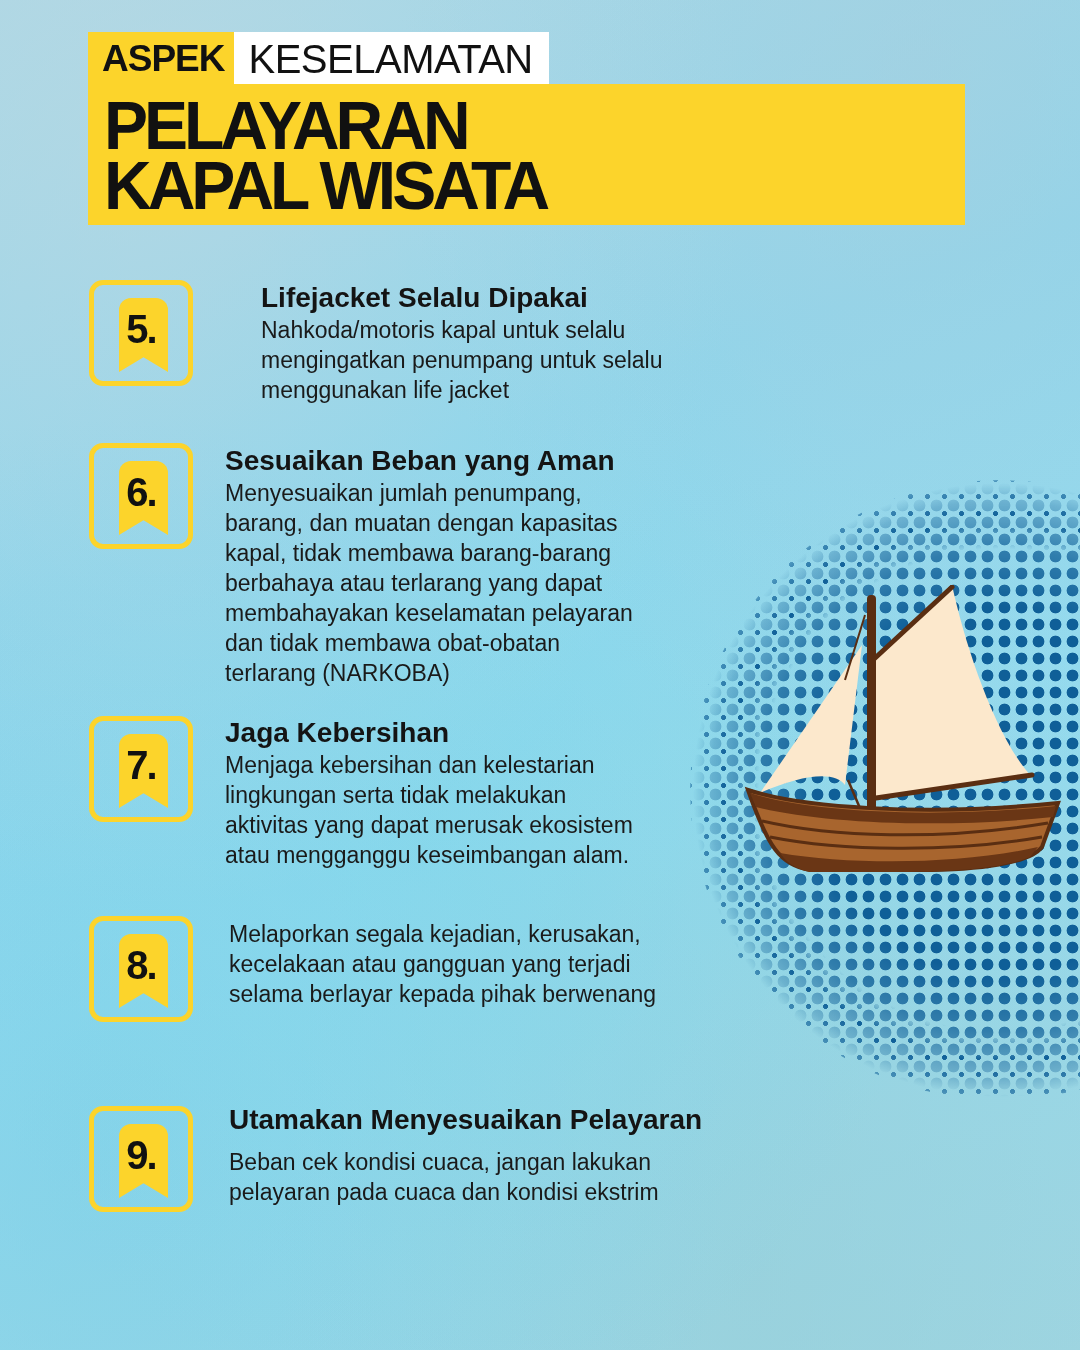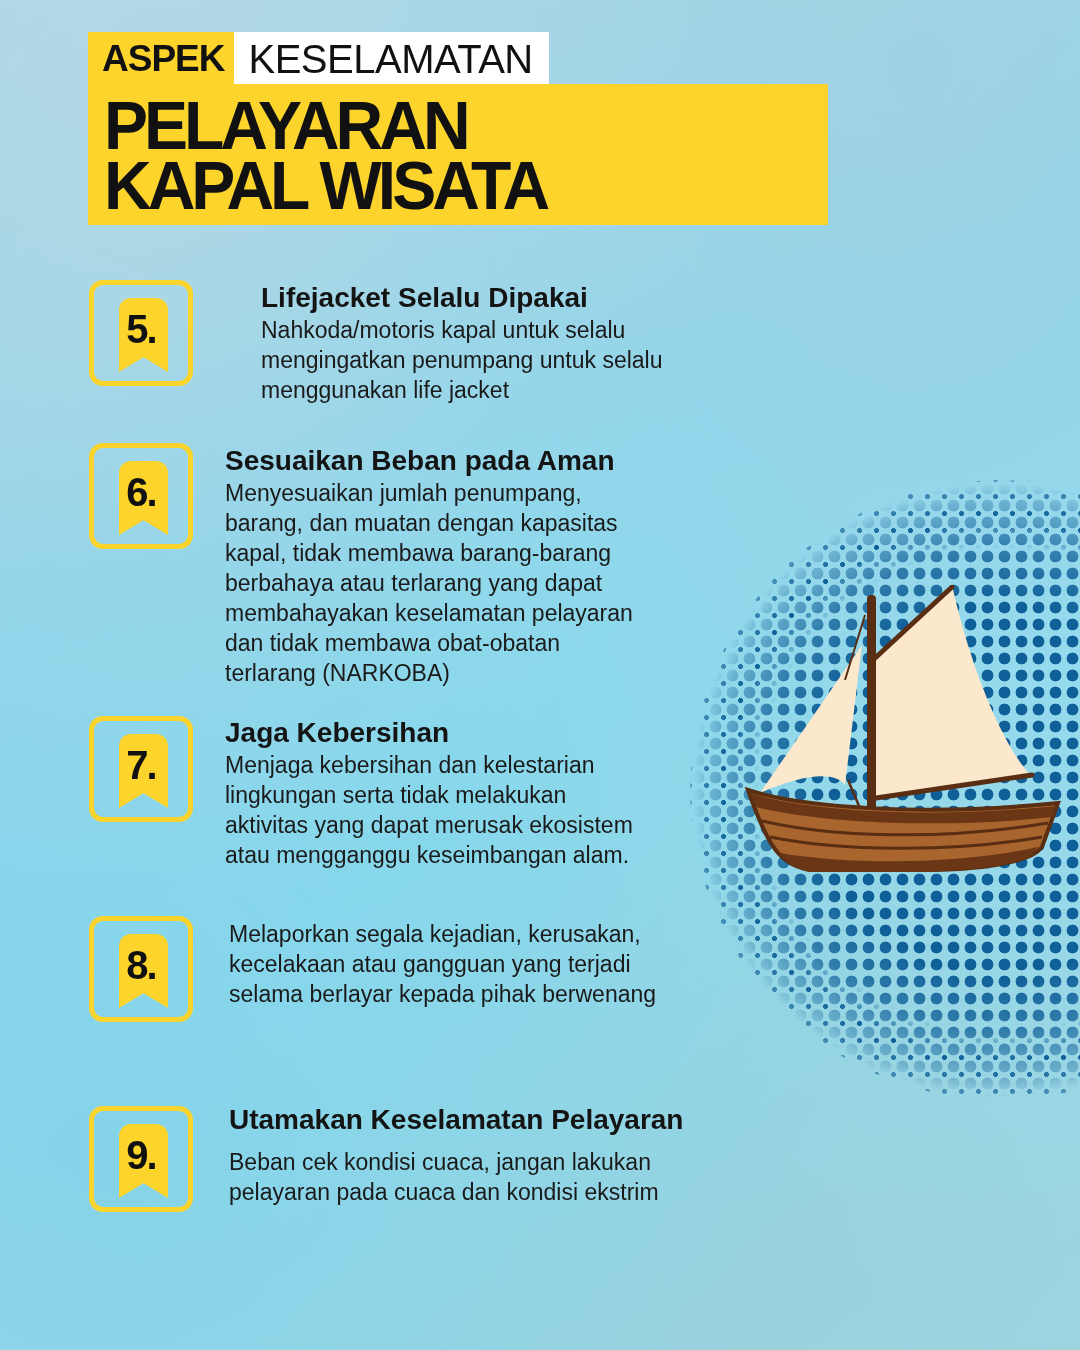--- a/index.html
+++ b/index.html
@@ -36,21 +36,21 @@
     background: #fcd42b; color: #111; font-family: "Liberation Sans", sans-serif;
     font-weight: 700; font-size: 37px; padding: 0 10px 0 14px; line-height: 54px;
     letter-spacing: -1px;
   }
   .tag-white {
     background: #ffffff; color: #111; font-family: "Liberation Sans", sans-serif;
     font-weight: 400; font-size: 40px; padding: 0 14px 0 14px; line-height: 54px;
     width: 287px; letter-spacing: -0.5px;
   }
   .header-main {
-    position: absolute; left: 88px; top: 84px; width: 740px; height: 141px;
+    position: absolute; left: 88px; top: 84px; width: 877px; height: 141px;
     background: #fcd42b;
   }
   .header-main .line {
     position: absolute; left: 16px; font-family: "Liberation Sans", sans-serif;
     font-weight: 700; font-size: 66px; color: #111; letter-spacing: -4px;
     line-height: 66px; transform: scaleY(1.05); transform-origin: left top;
   }
   .header-main .l1 { top: 6px; }
   .header-main .l2 { top: 66px; }
 
@@ -105,21 +105,21 @@
   <div class="desc">Nahkoda/motoris kapal untuk selalu
 mengingatkan penumpang untuk selalu
 menggunakan life jacket</div>
 </div>
 
 <div class="badge" style="top:443px;">
   <div class="ribbon"></div>
   <div class="num">6.</div>
 </div>
 <div class="item" style="left:225px; top:444px;">
-  <div class="title">Sesuaikan Beban pada Aman</div>
+  <div class="title">Sesuaikan Beban yang Aman</div>
   <div class="desc">Menyesuaikan jumlah penumpang,
 barang, dan muatan dengan kapasitas
 kapal, tidak membawa barang-barang
 berbahaya atau terlarang yang dapat
 membahayakan keselamatan pelayaran
 dan tidak membawa obat-obatan
 terlarang (NARKOBA)</div>
 </div>
 
 <div class="badge" style="top:716px;">
@@ -142,21 +142,21 @@
   <div class="desc" style="margin-top:2px;">Melaporkan segala kejadian, kerusakan,
 kecelakaan atau gangguan yang terjadi
 selama berlayar kepada pihak berwenang</div>
 </div>
 
 <div class="badge" style="top:1106px;">
   <div class="ribbon"></div>
   <div class="num">9.</div>
 </div>
 <div class="item" style="left:229px; top:1103px;">
-  <div class="title">Utamakan Keselamatan Pelayaran</div>
+  <div class="title">Utamakan Menyesuaikan Pelayaran</div>
   <div class="desc" style="margin-top:10px;">Beban cek kondisi cuaca, jangan lakukan
 pelayaran pada cuaca dan kondisi ekstrim</div>
 </div>
 
 <svg class="boat" viewBox="0 0 330 300">
 
   <path d="M20 208 C 60 190, 95 185, 105 200 L 122 60 Z" fill="#fce8cc"></path>
 
   <line x1="125" y1="30" x2="105" y2="95" stroke="#5a2e12" stroke-width="2"></line>
   <line x1="108" y1="195" x2="122" y2="228" stroke="#5a2e12" stroke-width="2.5"></line>

